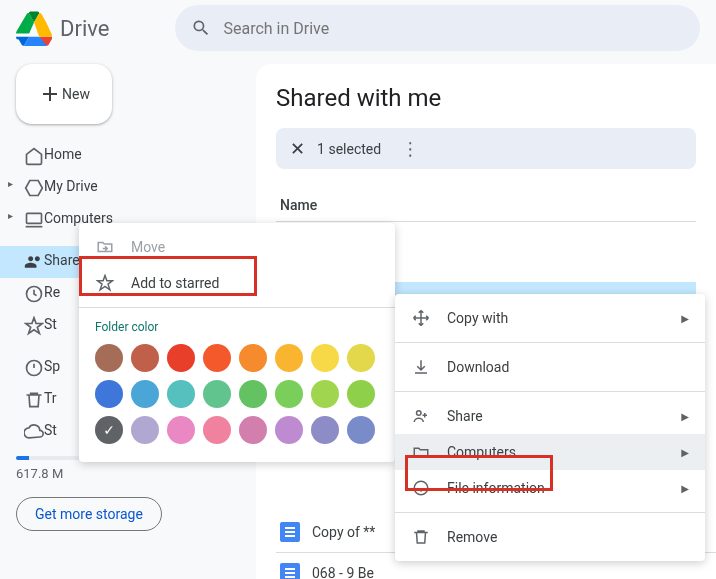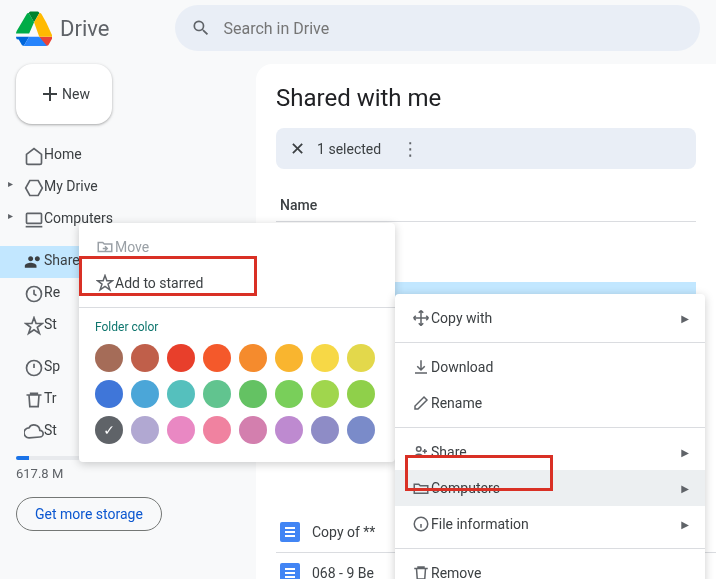--- a/index.html
+++ b/index.html
@@ -26,21 +26,21 @@
 .selection-chip { background:#e9eef6; border-radius:8px; padding:10px 14px; display:flex; align-items:center; gap:12px; font-size:14px; color:#3c4043; margin-bottom:20px; }
 .chip-close { font-size:18px; cursor:pointer; }
 .chip-more { font-size:18px; color:#5f6368; cursor:pointer; margin-left:8px; }
 .name-header { font-size:14px; color:#3c4043; font-weight:500; padding:8px 4px; border-bottom:1px solid #dadce0; }
 .selected-row { background:#c2e7ff; height:40px; margin-top:60px; }
 .file-row { display:flex; align-items:center; gap:12px; padding:10px 4px; font-size:14px; color:#3c4043; border-bottom:1px solid #dadce0; margin-top:100px; }
 .docs-icon { width:20px; height:20px; background:#4285f4; border-radius:2px; display:flex; align-items:center; justify-content:center; }
 .docs-icon::after { content:''; width:10px; height:2px; background:#fff; box-shadow:0 -4px 0 #fff,0 4px 0 #fff; }
 
 .menu { position:absolute; background:#fff; border-radius:4px; box-shadow:0 2px 10px rgba(0,0,0,.2); padding:6px 0; font-size:14px; color:#3c4043; z-index:10; }
-.menu-item { display:flex; align-items:center; padding:8px 16px; cursor:pointer; min-height:36px; }
+.menu-item { display:flex; align-items:center; gap:16px; padding:8px 16px; cursor:pointer; min-height:36px; }
 .menu-item.disabled { color:#9aa0a6; cursor:default; }
 .menu-item.highlighted { background:#eceff1; }
 .menu-icon { width:20px; display:flex; justify-content:center; color:#5f6368; }
 .menu-sub-arrow { margin-left:auto; color:#5f6368; font-size:10px; }
 .menu-divider { height:1px; background:#dadce0; margin:6px 0; }
 .menu-label { padding:6px 16px 4px; font-size:12px; color:#0f766e; }
 .color-grid { display:grid; grid-template-columns:repeat(8,28px); gap:8px; padding:6px 16px 12px; }
 .color-dot { width:28px; height:28px; border-radius:50%; cursor:pointer; display:flex; align-items:center; justify-content:center; }
 .color-dot.selected::after { content:'✓'; color:#fff; font-size:14px; }
 .highlight-box { position:absolute; border:3px solid #d93025; pointer-events:none; z-index:50; }
@@ -242,28 +242,20 @@
   </div>
   <div class="menu-divider"></div>
   <div class="menu-item">
     <span class="menu-icon">
         <svg width="18" height="18" viewBox="0 0 24 24" fill="none" stroke="#5f6368" stroke-width="2">
           <path d="M12 3v12M7 11l5 5 5-5M4 20h16"></path>
         </svg>
       </span>
     <span>Download</span>
   </div>
-  <div class="menu-item">
-    <span class="menu-icon">
-        <svg width="18" height="18" viewBox="0 0 24 24" fill="none" stroke="#5f6368" stroke-width="2">
-          <path d="M4 20h4L20 8l-4-4L4 16z"></path>
-        </svg>
-      </span>
-    <span>Rename</span>
-  </div>
   <div class="menu-divider"></div>
   <div class="menu-item">
     <span class="menu-icon">
         <svg width="18" height="18" viewBox="0 0 24 24" fill="none" stroke="#5f6368" stroke-width="2">
           <circle cx="9" cy="8" r="3"></circle>
           <path d="M3 20c0-3 3-5 6-5s6 2 6 5M17 8v6M14 11h6"></path>
         </svg>
       </span>
     <span>Share</span>
     <span class="menu-sub-arrow">▶</span>

